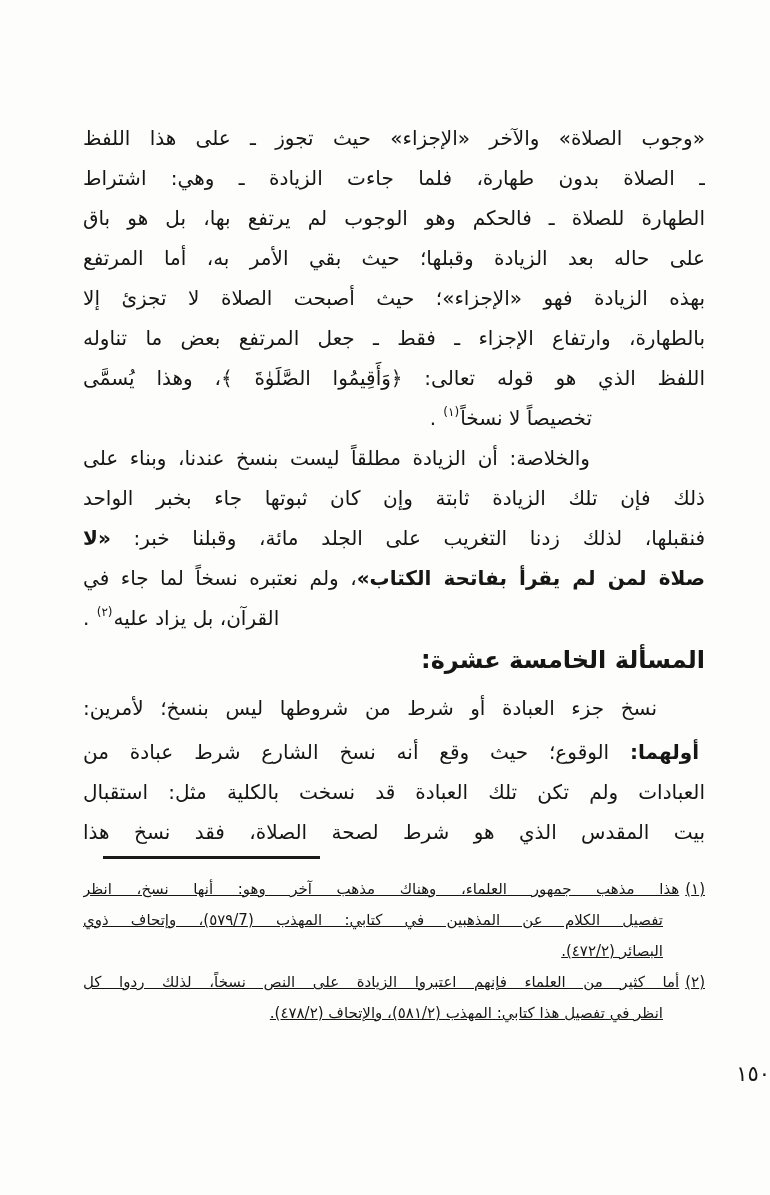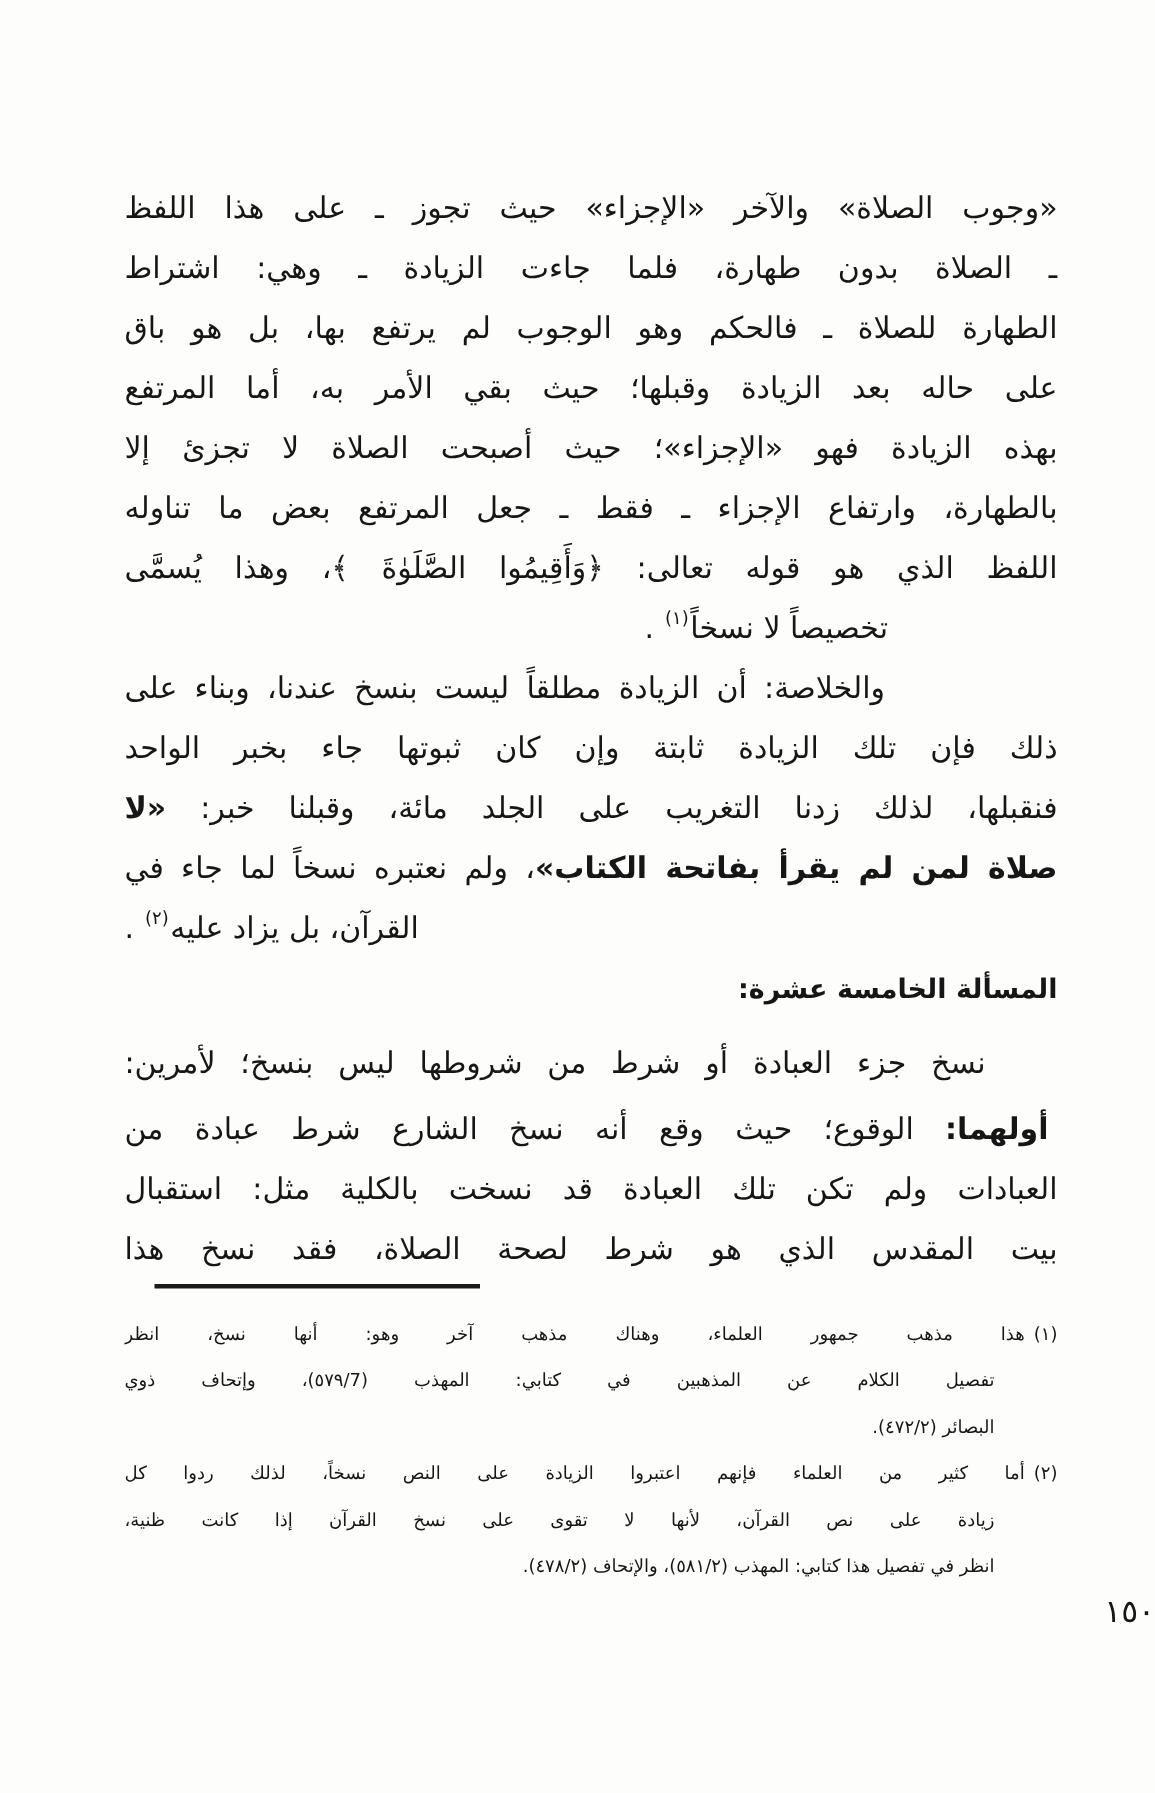--- a/index.html
+++ b/index.html
@@ -25,21 +25,21 @@
     font-size:20px;
     text-align:justify;
     text-align-last:justify;
     overflow:hidden;
   }
   .line.align-right{text-align:left;text-align-last:right;}
   .line.align-left{text-align:left;text-align-last:left;}
   .heading{
     height:40px;line-height:40px;
     margin:2px 0 8px 0;
-    font-size:18px;font-weight:bold;
+    font-size:24px;font-weight:bold;
     text-align:right;text-align-last:right;
   }
   .para.p4{margin-top:4px;}
   .bold{font-weight:bold;}
   .quran{letter-spacing:0.5px;}
   .fn-ref{
     font-size:12px;
     position:relative;top:-9px;
     margin:0 1px;
   }
@@ -51,24 +51,25 @@
     background:#1a1a1a;
   }
   
   #footnotes{
     position:absolute;
     top:874px;right:65px;
     width:622px;
   }
   .fn-line{
     line-height:31px;
-    font-size:12px;
+    font-size:15px;
     text-align:justify;
     text-align-last:justify;
     overflow:hidden;
+    text-decoration:underline;
   }
   .fn-line.fn-cont{padding-right:42px;}
   .fn-line.fn-last{text-align:right;text-align-last:right;}
   .fn-marker{margin-left:6px;}
   
   #page-number{
     position:absolute;
     top:1062px;left:0;right:0;
     text-align:right;
     font-size:21px;
@@ -109,18 +110,17 @@
     </main>
   <div id="fn-sep"></div>
   <section id="footnotes">
       <div>
         <div class="fn-line"><span class="fn-marker">(١)</span><span>هذا مذهب جمهور العلماء، وهناك مذهب آخر وهو: أنها نسخ، انظر</span></div>
         <div class="fn-line fn-cont"><span>تفصيل الكلام عن المذهبين في كتابي: المهذب (٥٧٩/7)، وإتحاف ذوي</span></div>
         <div class="fn-line fn-cont fn-last"><span>البصائر (٤٧٢/٢).</span></div>
       </div>
       <div>
         <div class="fn-line"><span class="fn-marker">(٢)</span><span>أما كثير من العلماء فإنهم اعتبروا الزيادة على النص نسخاً، لذلك ردوا كل</span></div>
-        <div class="fn-line fn-cont"><span>زيادة على نص القرآن، لأنها لا تقوى على نسخ القرآن إذا كانت ظنية،</span></div>
         <div class="fn-line fn-cont fn-last"><span>انظر في تفصيل هذا كتابي: المهذب (٥٨١/٢)، والإتحاف (٤٧٨/٢).</span></div>
       </div>
     </section>
   <div id="page-number">١٥٠</div>
 </div>
 
 </body></html>

